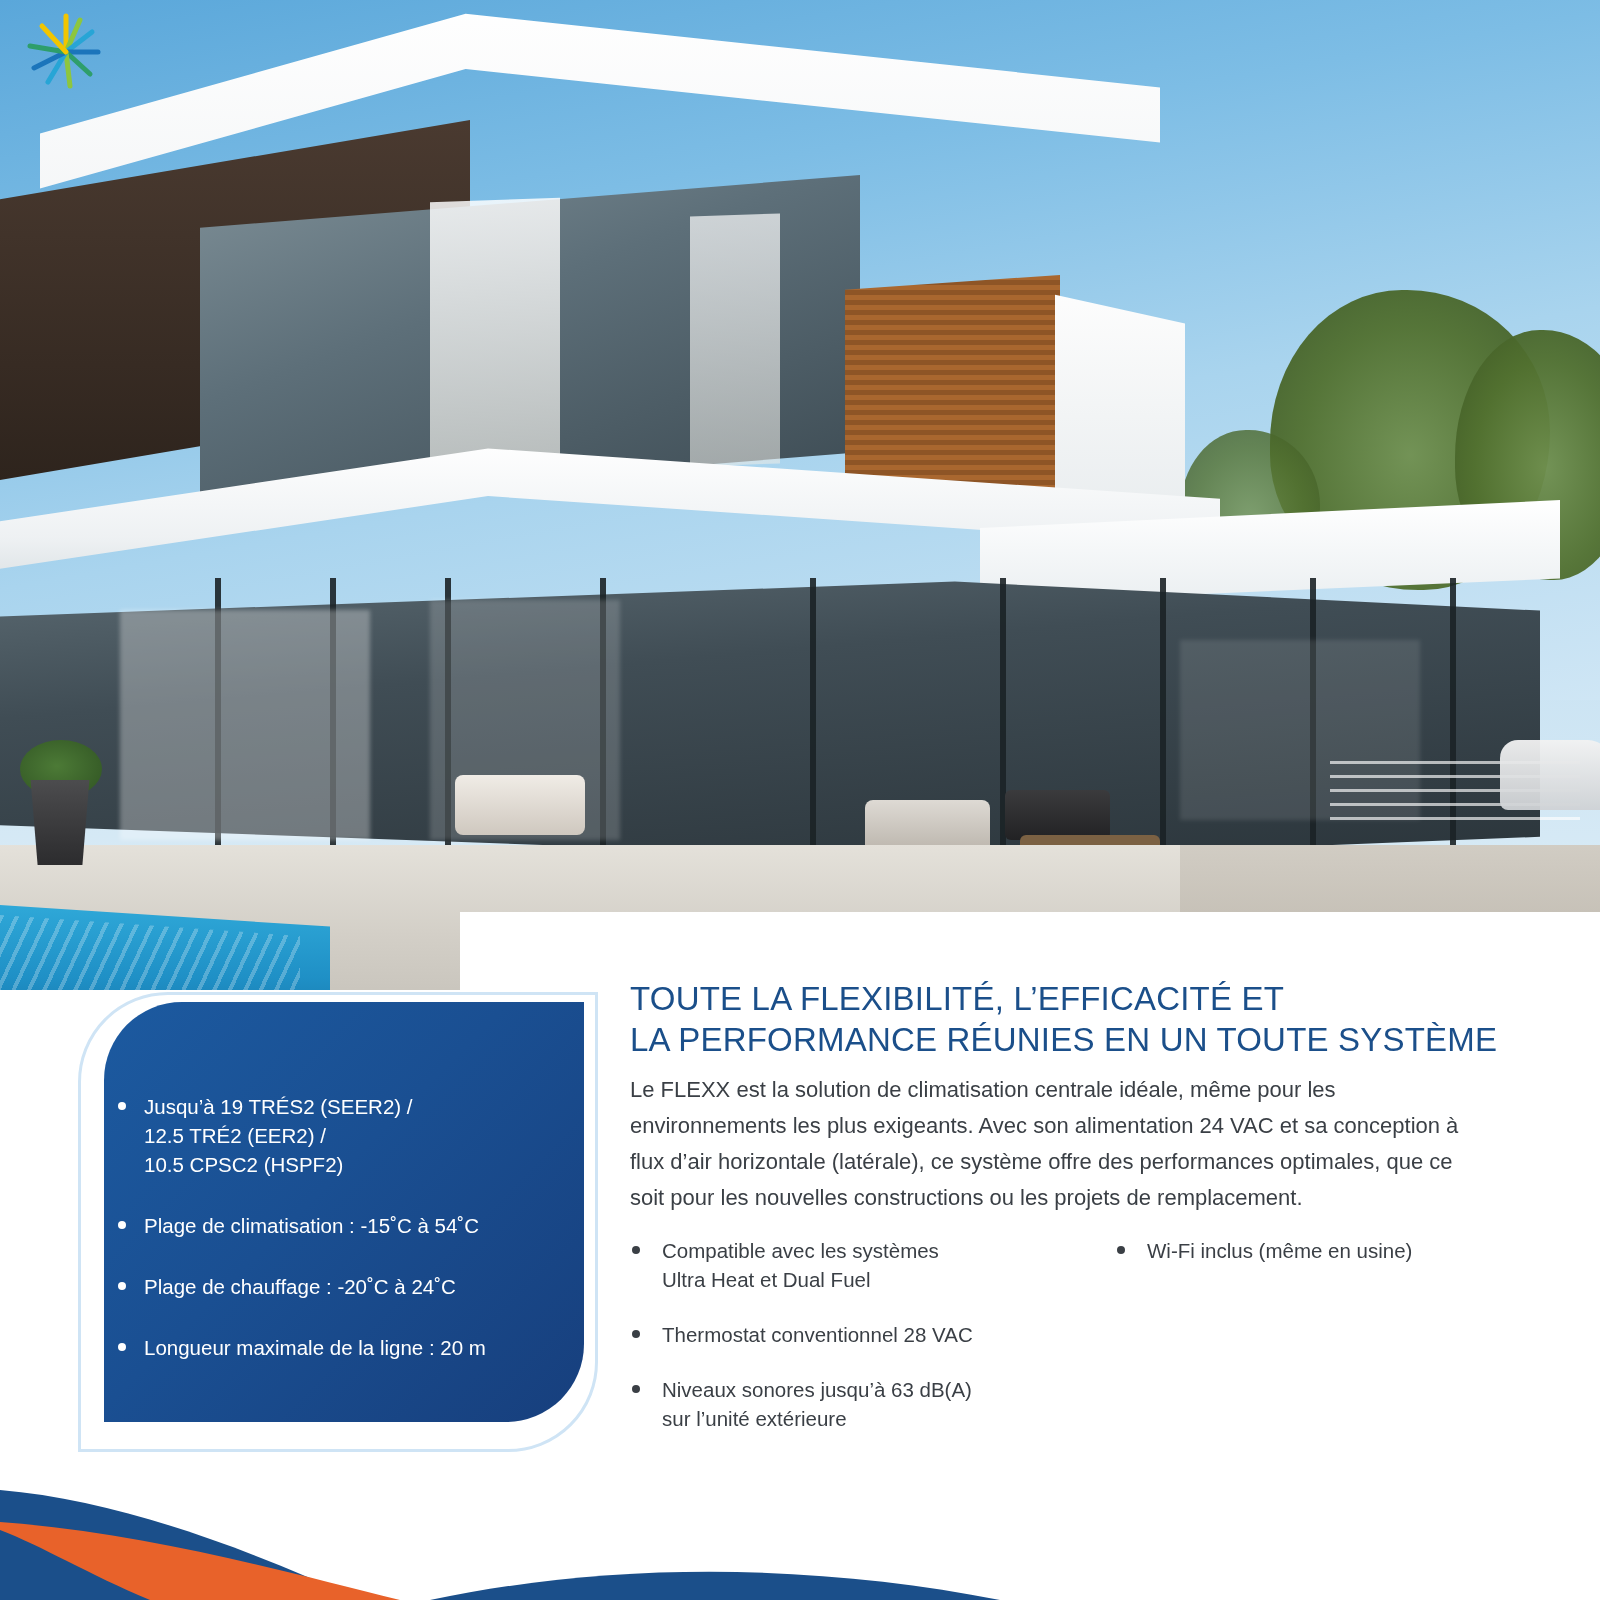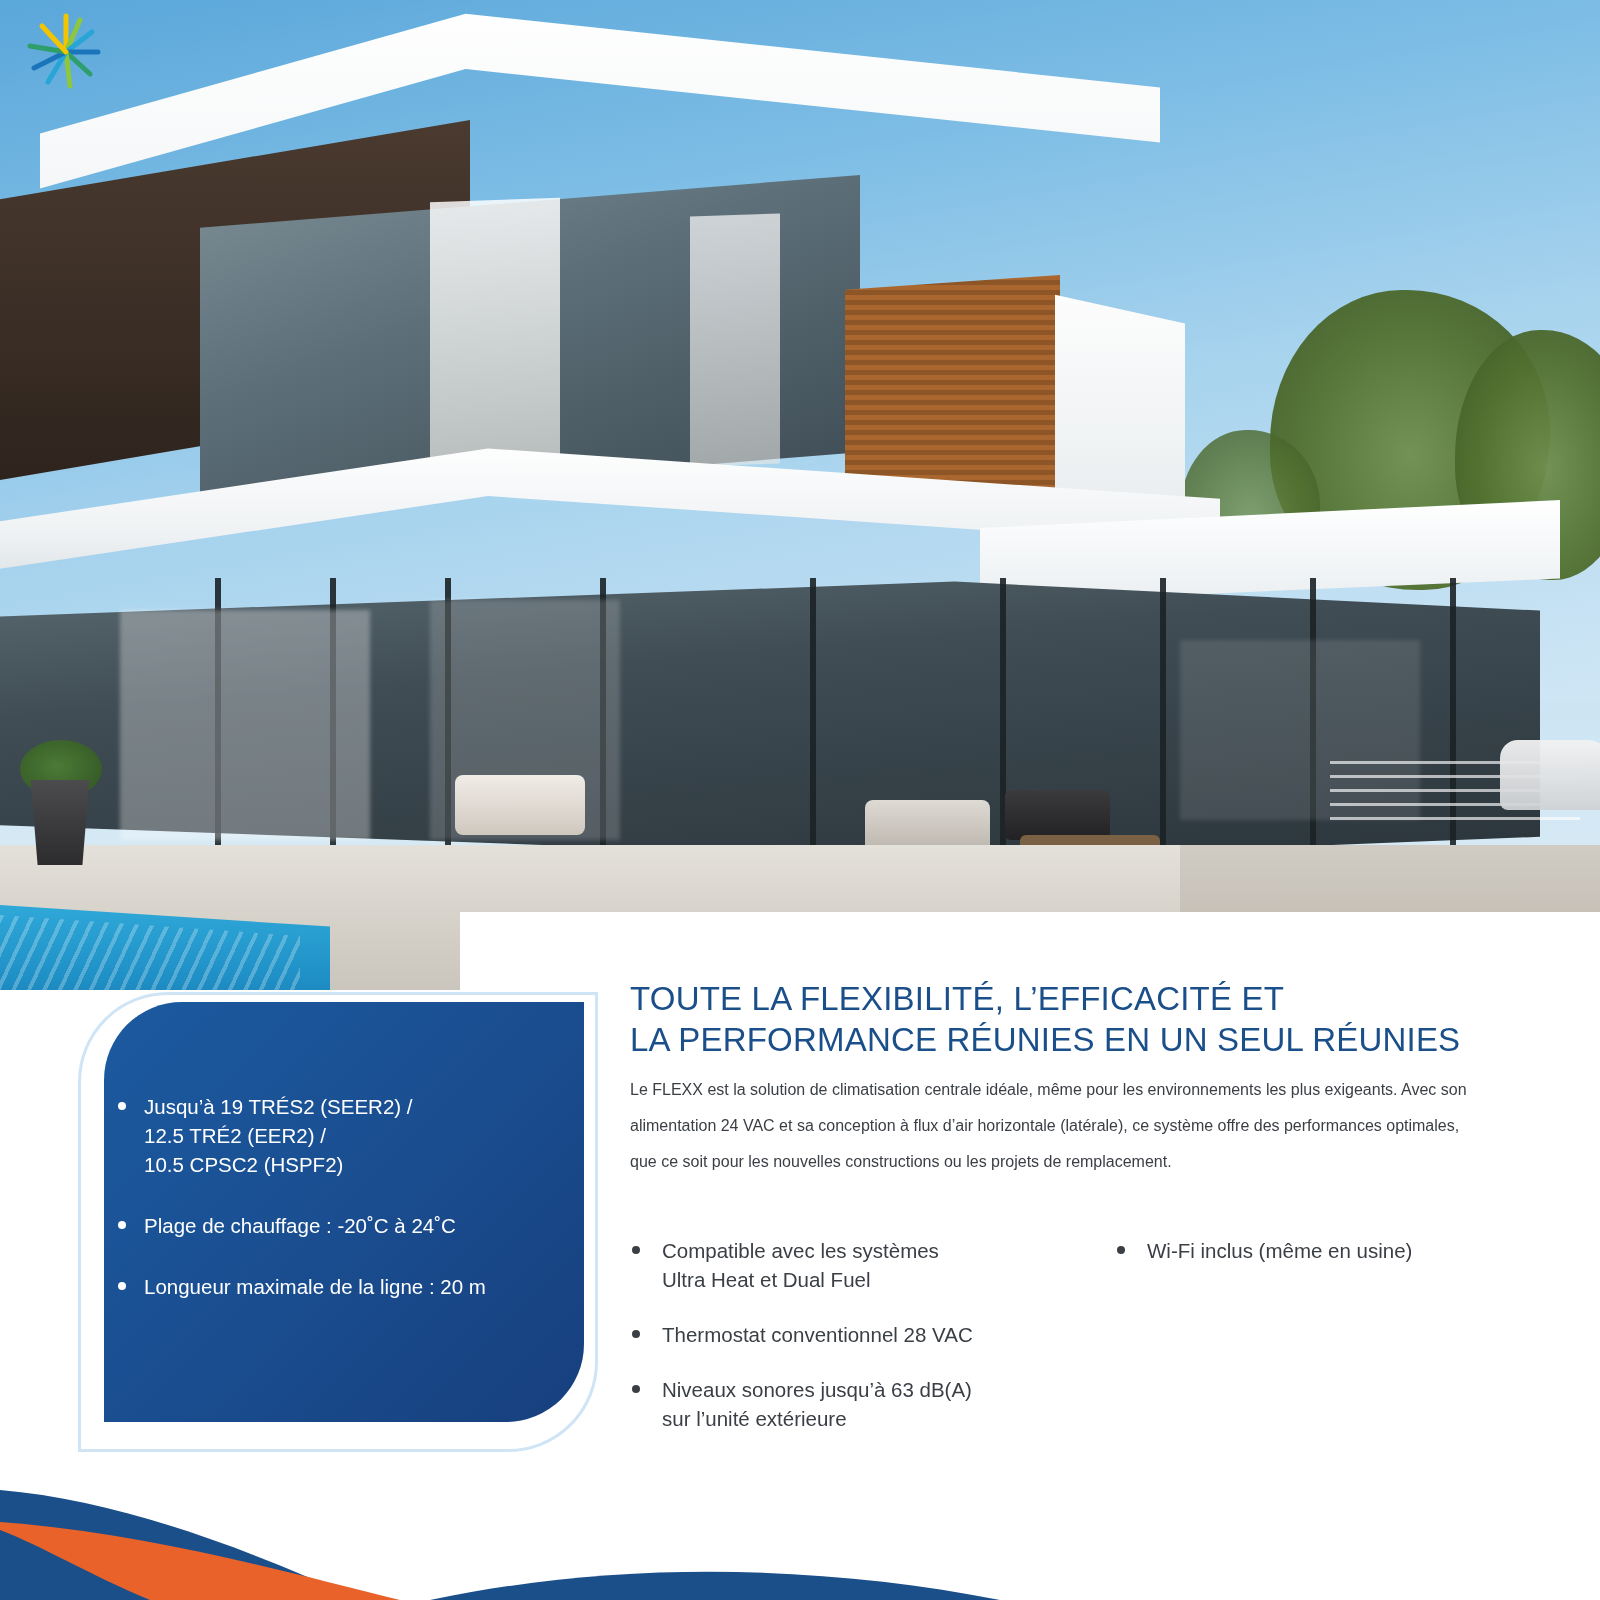--- a/index.html
+++ b/index.html
@@ -188,21 +188,21 @@
     font-size: 33px;
     line-height: 41px;
     letter-spacing: .2px;
     font-weight: 400;
   }
   .body-copy {
     position: absolute;
     left: 630px; top: 1072px;
     width: 838px;
     color: #3a3f45;
-    font-size: 16px;
+    font-size: 22px;
     line-height: 36px;
   }
 
   .feat-col {
     position: absolute;
     color: #3a3f45;
     font-size: 20.5px;
     line-height: 29px;
   }
   .feat-left  { left: 630px;  top: 1236px; width: 440px; }
@@ -331,21 +331,21 @@
         <line x1="40" y1="40" x2="16" y2="14" stroke="#f2c500" stroke-width="5"></line>
       </g>
     </svg>
   </div>
 
   <div class="content-panel"></div>
   <div class="panel-curve"></div>
 
   <div class="headline">
     <div>TOUTE LA FLEXIBILITÉ, L’EFFICACITÉ ET</div>
-    <div>LA PERFORMANCE RÉUNIES EN UN SEUL RÉUNIES</div>
+    <div>LA PERFORMANCE RÉUNIES EN UN TOUTE SYSTÈME</div>
   </div>
 
   <p class="body-copy">Le FLEXX est la solution de climatisation centrale idéale, même pour les environnements les plus exigeants. Avec son alimentation 24 VAC et sa conception à flux d’air horizontale (latérale), ce système offre des performances optimales, que ce soit pour les nouvelles constructions ou les projets de remplacement.</p>
 
   <div class="feat-col feat-left">
     <div class="feat-item">
       <span class="dot"></span>
       <span>Compatible avec les systèmes<br>Ultra Heat et Dual Fuel</span>
     </div>
     <div class="feat-item">
@@ -367,20 +367,24 @@
 
   <div class="card-outline"></div>
   <div class="card">
     <ul>
       <li>
         <span class="dot"></span>
         <span>Jusqu’à 19 TRÉS2 (SEER2) /<br>12.5 TRÉ2 (EER2) /<br>10.5 CPSC2 (HSPF2)</span>
       </li>
       <li>
         <span class="dot"></span>
+        <span>Plage de climatisation : -15˚C à 54˚C</span>
+      </li>
+      <li>
+        <span class="dot"></span>
         <span>Plage de chauffage : -20˚C à 24˚C</span>
       </li>
       <li>
         <span class="dot"></span>
         <span>Longueur maximale de la ligne : 20 m</span>
       </li>
     </ul>
   </div>
 
   <div class="swoosh">

